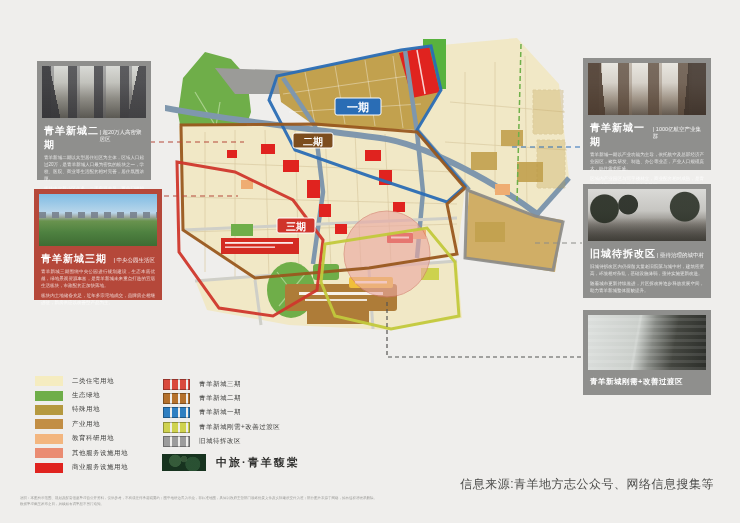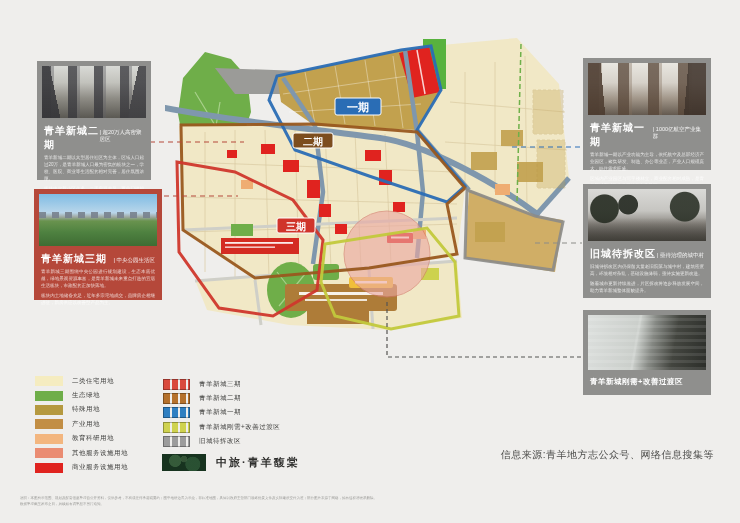--- a/index.html
+++ b/index.html
@@ -50,21 +50,21 @@
   .lg-swatch.dashed{width:25px;height:9px;border:1px solid rgba(0,0,0,.30);}
   .lg-label{font-size:6.5px;color:#3f3f3d;letter-spacing:.5px;white-space:nowrap;}
   
   .brand{position:absolute;left:162px;top:454px;display:flex;align-items:center;}
   .logo-img{width:44px;height:17px;background:#17331f;position:relative;margin-right:10px;}
   .logo-img::before{content:"";position:absolute;inset:0;background:
     radial-gradient(circle at 30% 40%,rgba(90,140,90,.45) 0 18%,transparent 20%),
     radial-gradient(circle at 70% 60%,rgba(60,110,70,.5) 0 22%,transparent 24%),
     radial-gradient(circle at 50% 30%,rgba(120,160,110,.3) 0 12%,transparent 14%);}
   .brand-name{font-size:11px;font-weight:bold;color:#2e2e2c;letter-spacing:2px;}
-  .source{position:absolute;right:26px;top:448px;font-size:10px;color:#4c4c4a;letter-spacing:.5px;}
+  .source{position:absolute;right:26px;top:476px;font-size:12px;color:#4c4c4a;letter-spacing:.5px;}
   .fineprint{position:absolute;left:20px;right:20px;top:496px;font-size:3.5px;line-height:1.7;color:#9b9b98;}
   
   .map-wrap{position:absolute;left:165px;top:32px;width:420px;height:330px;}
   .overlay{position:absolute;left:0;top:0;pointer-events:none;}
   svg text{font-family:"Liberation Sans","DejaVu Sans",sans-serif;}
 </style>
 </head>
 <body>
 
 <div class="map-wrap">

